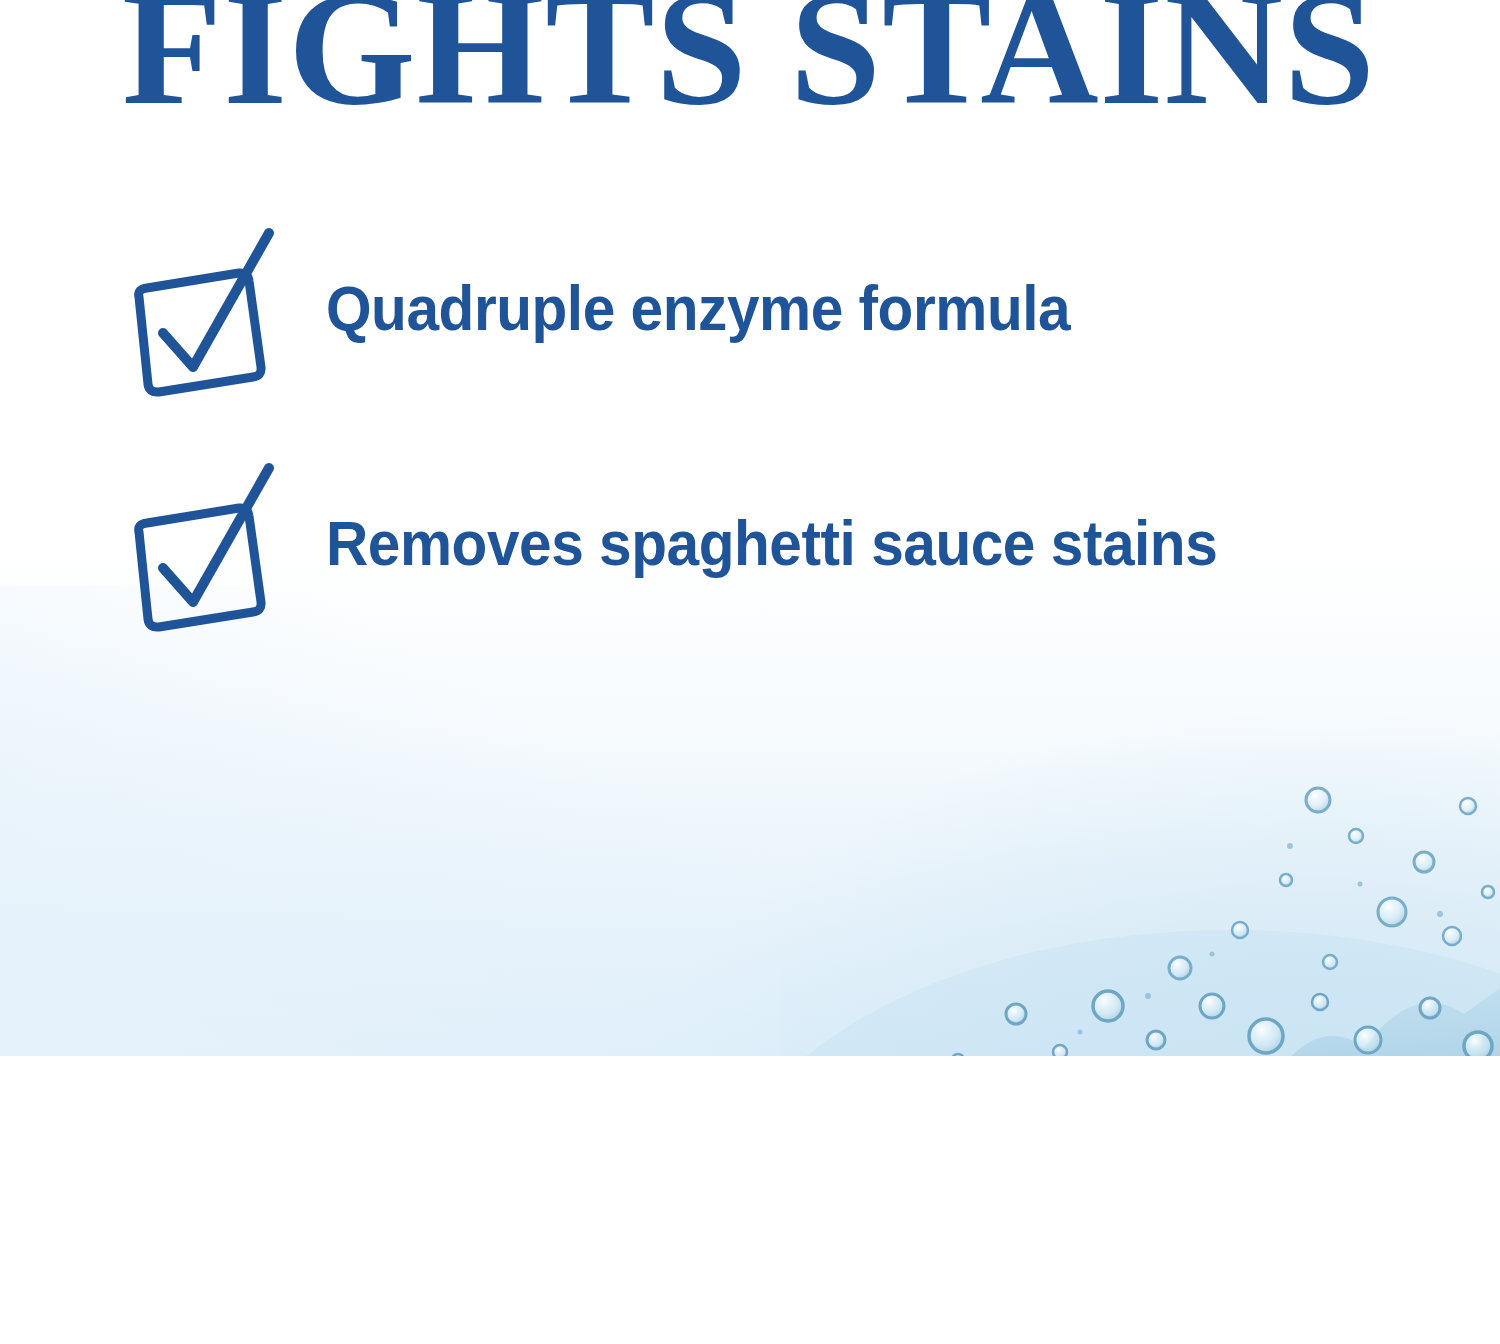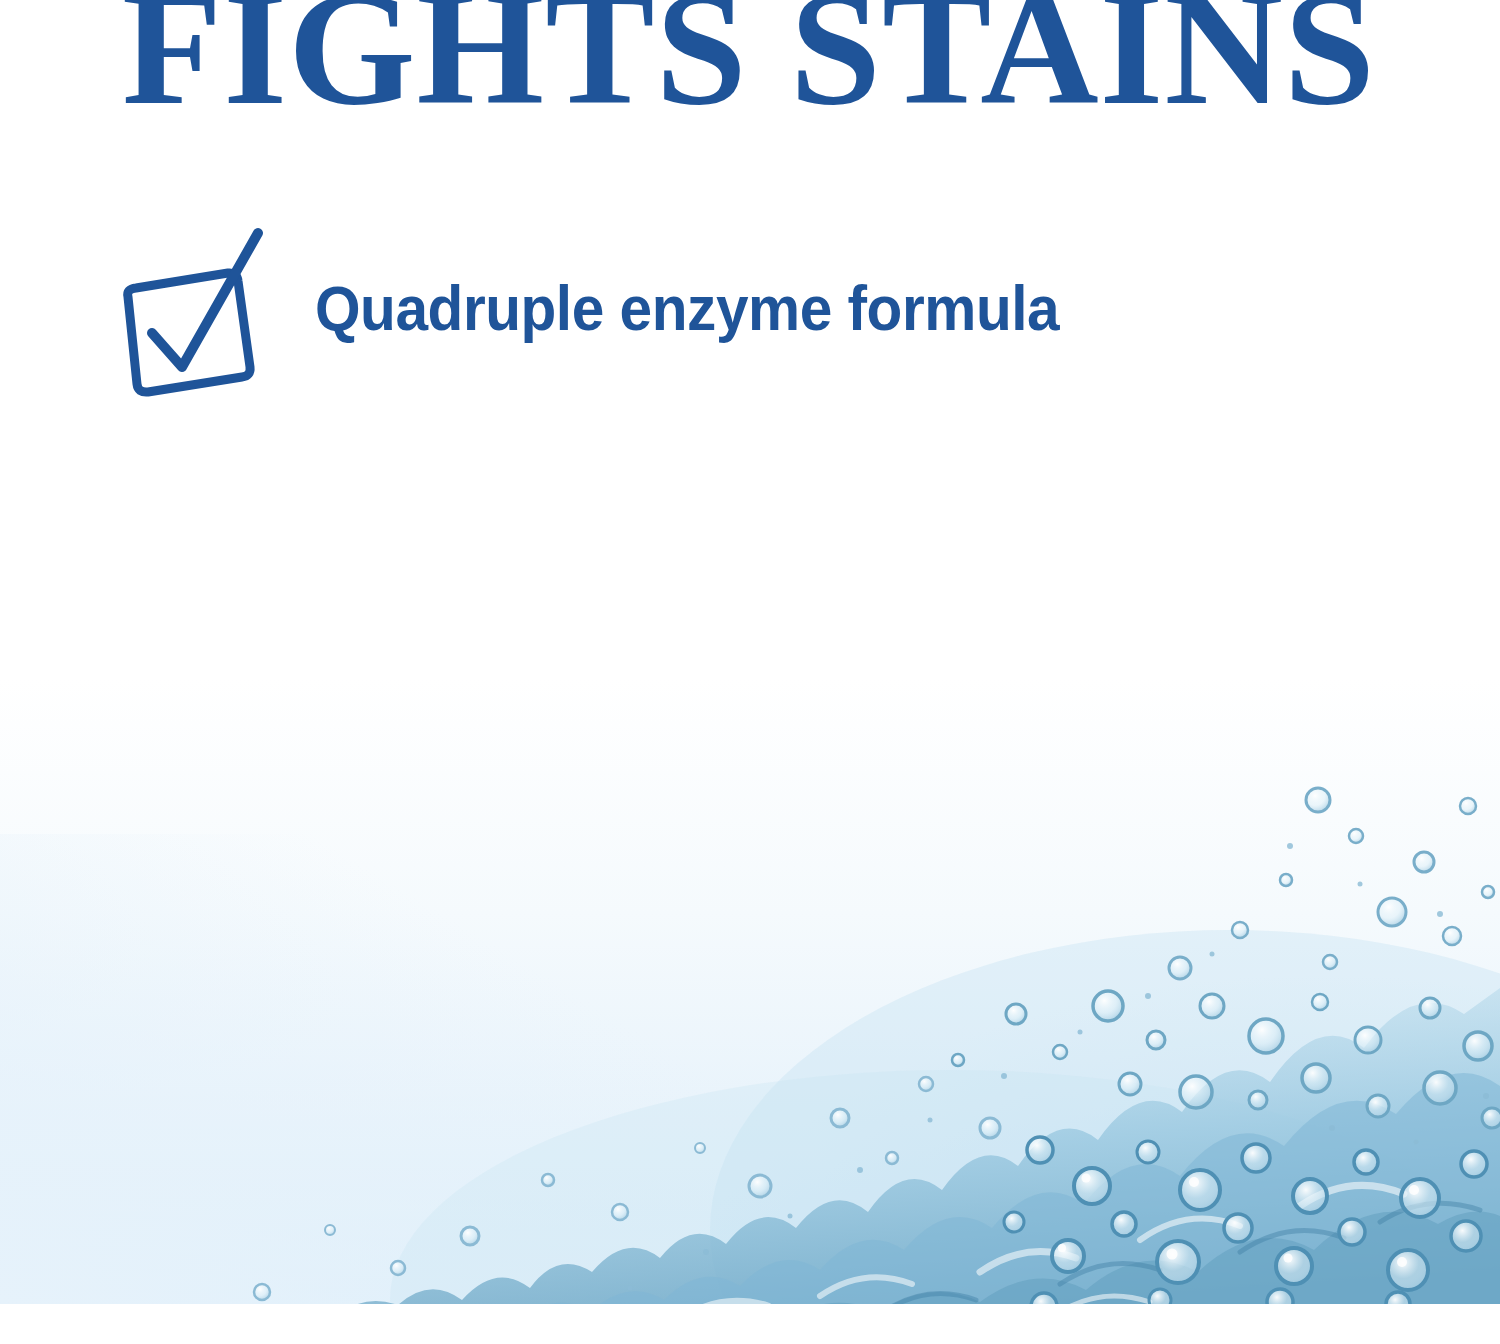--- a/index.html
+++ b/index.html
@@ -4,21 +4,21 @@
 <style>
   html, body {
     margin: 0;
     padding: 0;
     background: #ffffff;
   }
 
   #stage {
     position: relative;
     width: 1500px;
-    height: 1304px;
+    height: 1056px;
     overflow: hidden;
     background: #86efac;
     font-family: "Liberation Sans", sans-serif;
   }
 
   
   .bg-base {
     position: absolute;
     inset: 0;
     background:
@@ -43,21 +43,21 @@
     line-height: 1;
     letter-spacing: 1px;
     color: #1f5499;
     white-space: nowrap;
     -webkit-font-smoothing: antialiased;
   }
 
   
   .checklist {
     position: absolute;
-    left: 110px;
+    left: 121px;
     top: 215px;
     width: 1320px;
   }
   .check-row {
     position: relative;
     height: 235px;
   }
   .check-icon {
     position: absolute;
     left: 0;
@@ -285,16 +285,28 @@
           <g fill="none" stroke="#1f5499" stroke-width="9" stroke-linecap="round" stroke-linejoin="round">
             <path d="M 18 82 Q 16 74 26 73 L 118 58 Q 127 57 128 66
                      L 140 152 Q 141 161 132 162 L 38 177 Q 28 178 27 169 Z"></path>
             <path d="M 42 118 L 72 152 L 148 18" stroke-width="10"></path>
           </g>
         </svg>
       </span>
       <span class="check-label">Quadruple enzyme formula</span>
     </div>
 
+    <div class="check-row">
+      <span class="check-icon">
+        <svg viewBox="0 0 170 185" xmlns="http://www.w3.org/2000/svg">
+          <g fill="none" stroke="#1f5499" stroke-width="9" stroke-linecap="round" stroke-linejoin="round">
+            <path d="M 18 82 Q 16 74 26 73 L 118 58 Q 127 57 128 66
+                     L 140 152 Q 141 161 132 162 L 38 177 Q 28 178 27 169 Z"></path>
+            <path d="M 42 118 L 72 152 L 148 18" stroke-width="10"></path>
+          </g>
+        </svg>
+      </span>
+      <span class="check-label">Removes spaghetti sauce stains</span>
+    </div>
 
 
   </div>
 </div>
 
 </body></html>

